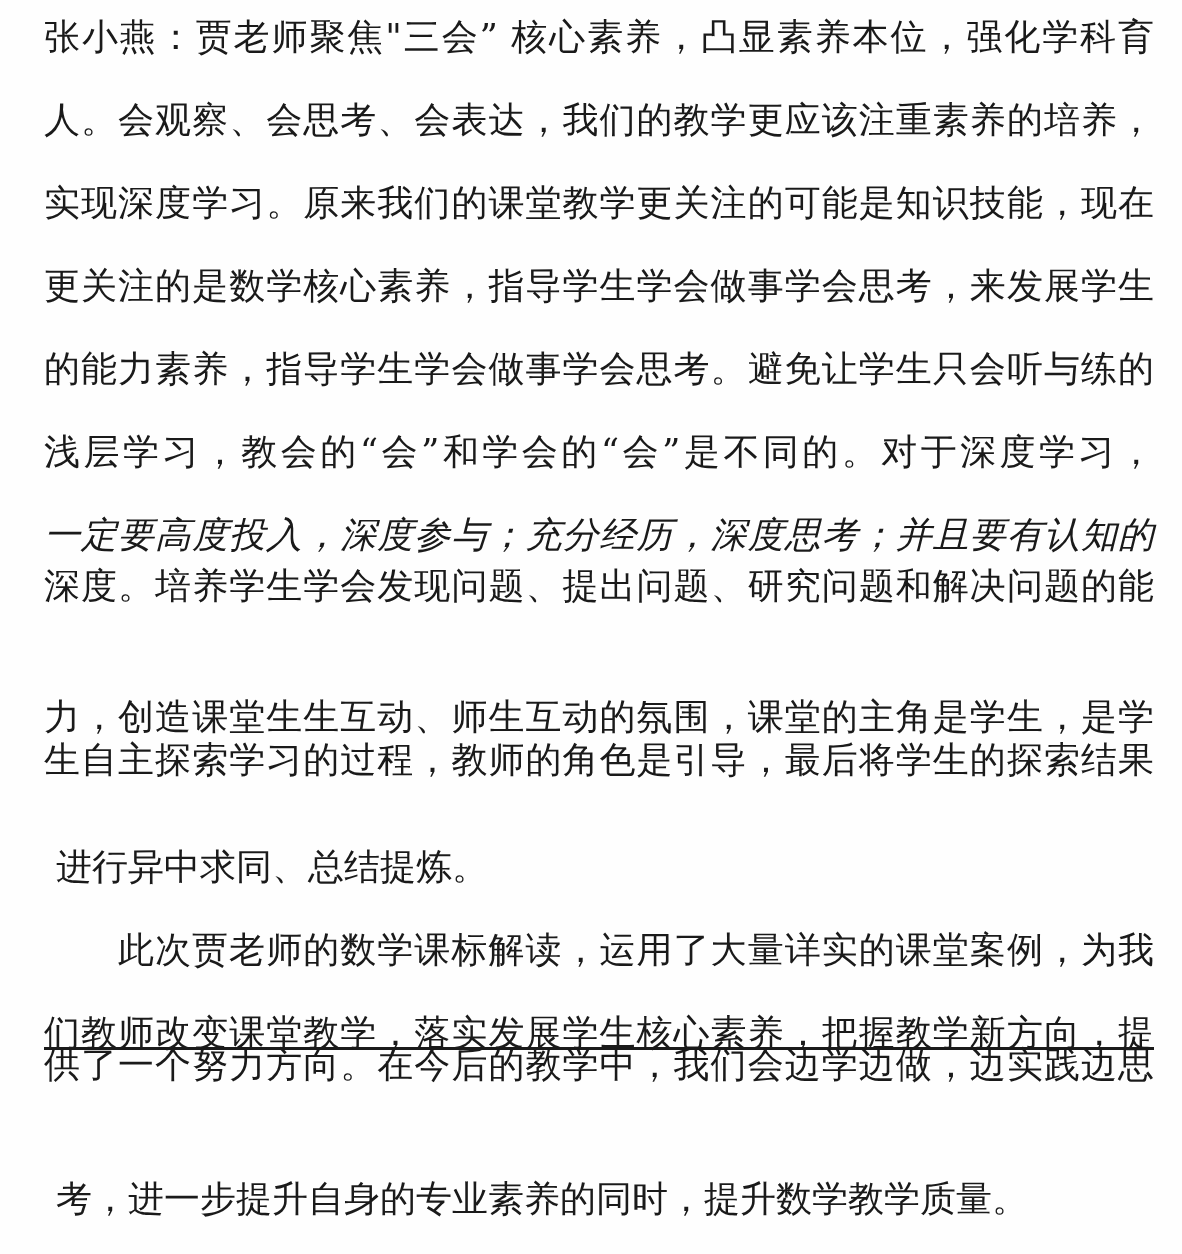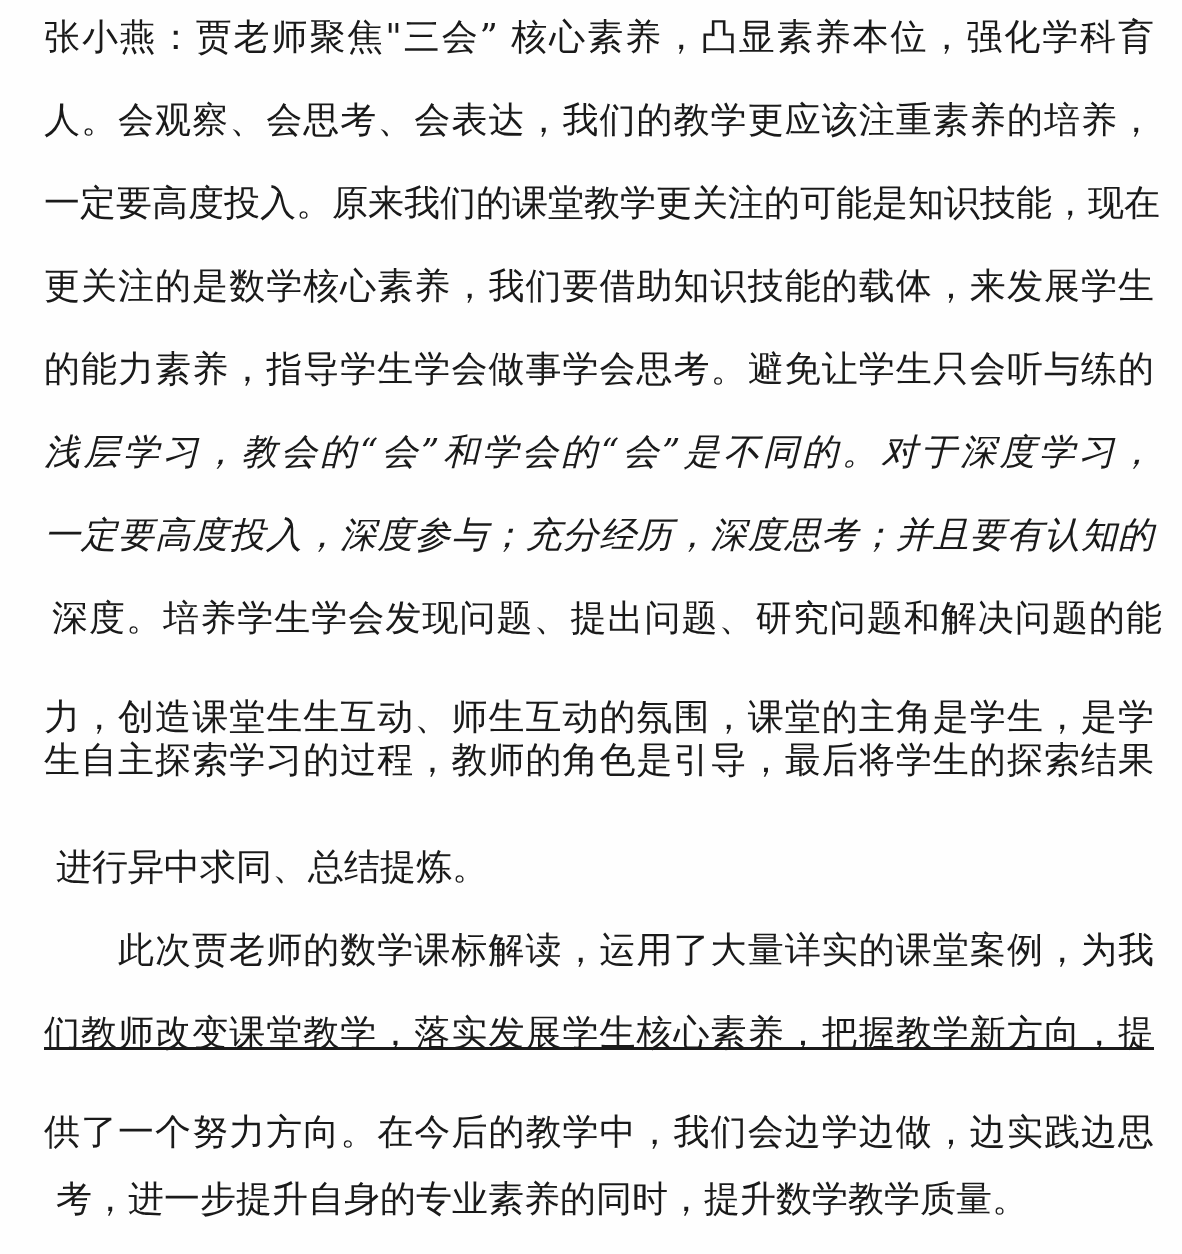--- a/index.html
+++ b/index.html
@@ -44,29 +44,29 @@
       width: 1036px;
     }
   </style>
 </head>
 <body>
 
 <div class="page">
   <div>
     <div class="line" style="top:7px;">张小燕：贾老师聚焦"三会” 核心素养，凸显素养本位，强化学科育</div>
     <div class="line" style="top:90px;">人。会观察、会思考、会表达，我们的教学更应该注重素养的培养，</div>
-    <div class="line" style="top:173px;">一定要高度投入。原来我们的课堂教学更关注的可能是知识技能，现在</div>
-    <div class="line" style="top:256px;">更关注的是数学核心素养，我们要借助知识技能的载体，来发展学生</div>
+    <div class="line" style="top:173px;">实现深度学习。原来我们的课堂教学更关注的可能是知识技能，现在</div>
+    <div class="line" style="top:256px;">更关注的是数学核心素养，指导学生学会做事学会思考，来发展学生</div>
     <div class="line" style="top:339px;">的能力素养，指导学生学会做事学会思考。避免让学生只会听与练的</div>
-    <div class="line" style="top:422px;font-style:italic;">浅层学习，教会的“会”和学会的“会”是不同的。对于深度学习，</div>
+    <div class="line" style="top:422px;">浅层学习，教会的“会”和学会的“会”是不同的。对于深度学习，</div>
     <div class="line" style="top:505px;font-style:italic;">一定要高度投入，深度参与；充分经历，深度思考；并且要有认知的</div>
-    <div class="line" style="top:588px;margin-left:8px;">深度。培养学生学会发现问题、提出问题、研究问题和解决问题的能</div>
+    <div class="line" style="top:556px;">深度。培养学生学会发现问题、提出问题、研究问题和解决问题的能</div>
     <div class="line" style="top:687px;">力，创造课堂生生互动、师生互动的氛围，课堂的主角是学生，是学</div>
     <div class="line" style="top:730px;">生自主探索学习的过程，教师的角色是引导，最后将学生的探索结果</div>
     <div class="line last" style="top:837px;">进行异中求同、总结提炼。</div>
   </div>
   <div>
     <div class="line indent" style="top:920px;">此次贾老师的数学课标解读，运用了大量详实的课堂案例，为我</div>
     <div class="line" style="top:1003px;text-decoration:underline;">们教师改变课堂教学，落实发展学生核心素养，把握教学新方向，提</div>
-    <div class="line" style="top:1102px;">供了一个努力方向。在今后的教学中，我们会边学边做，边实践边思</div>
+    <div class="line" style="top:1035px;">供了一个努力方向。在今后的教学中，我们会边学边做，边实践边思</div>
     <div class="line last" style="top:1169px;">考，进一步提升自身的专业素养的同时，提升数学教学质量。</div>
   </div>
 </div>
 
 </body></html>

